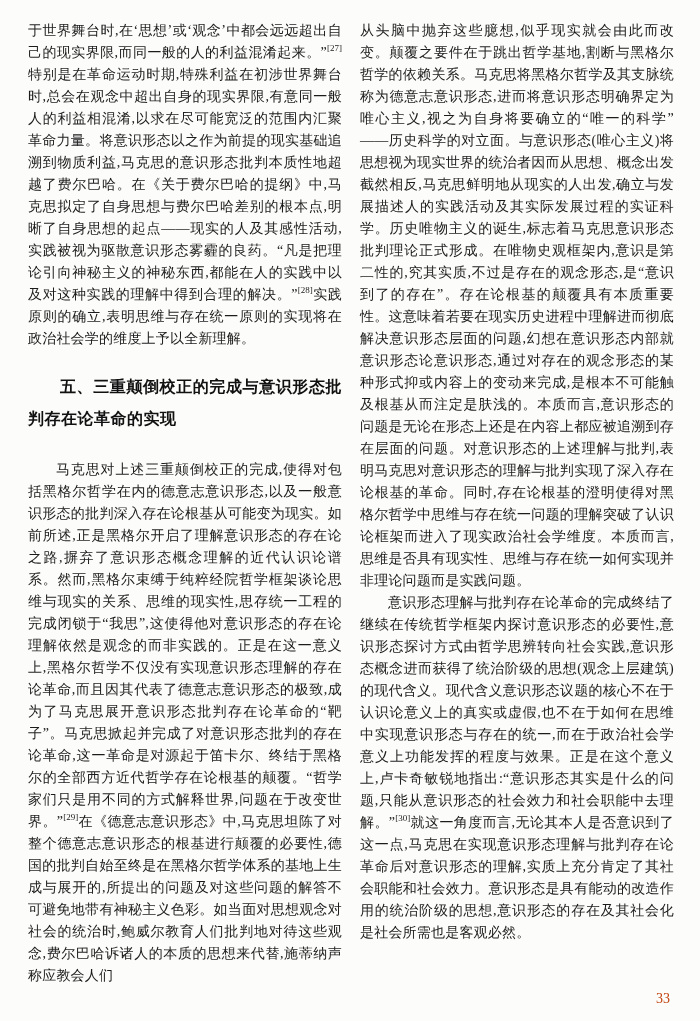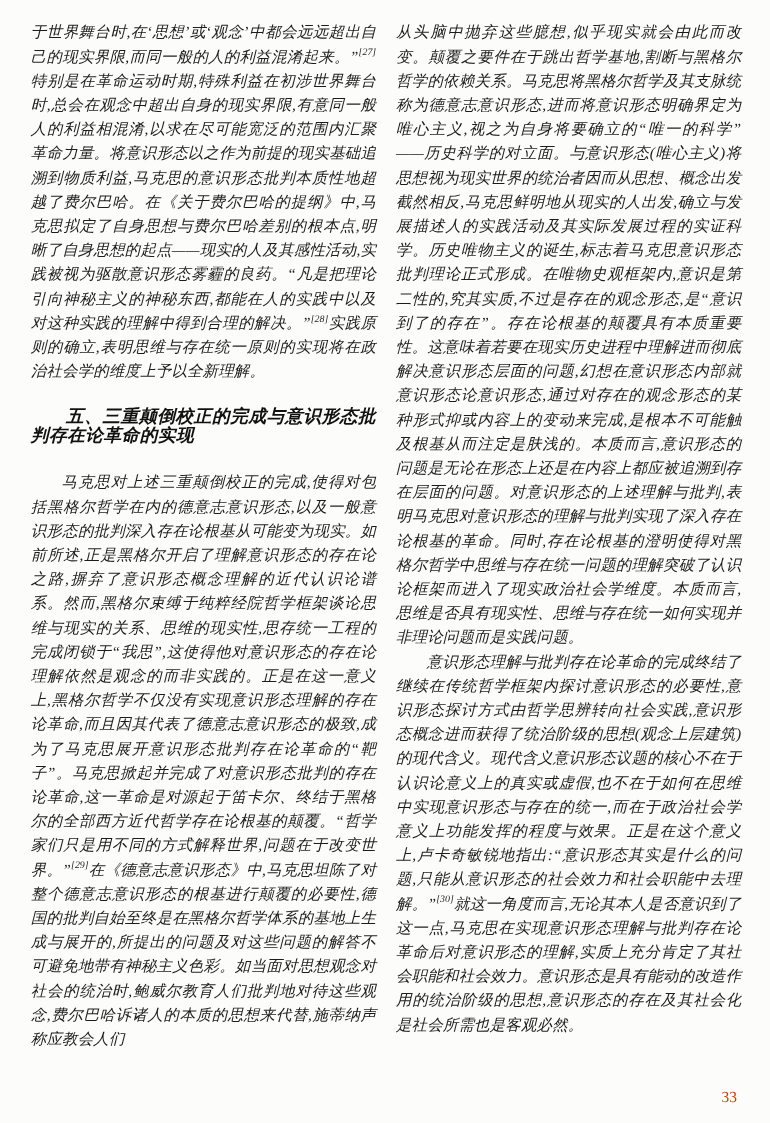--- a/index.html
+++ b/index.html
@@ -15,21 +15,20 @@
     background: #fcfcfa;
     color: #1c1c1c;
     font-family: "Liberation Serif", "DejaVu Serif", serif;
     overflow: hidden;
     box-sizing: border-box;
   }
   .columns {
     display: flex;
     gap: 18px;
     padding: 20px 26px 0 28px;
-    font-style: italic;
   }
   .column {
     flex: 1;
     min-width: 0;
   }
   .para {
     margin: 0;
     font-size: 14px;
     line-height: 22px;
     text-align: justify;
@@ -42,21 +41,21 @@
     font-size: 9px;
     line-height: 0;
     vertical-align: super;
     letter-spacing: 0;
   }
   .heading {
     margin: 21px 0 24px 0;
     font-family: "Liberation Sans", "DejaVu Sans", sans-serif;
     font-weight: bold;
     font-size: 16px;
-    line-height: 17px;
+    line-height: 32px;
     color: #111;
     text-align: justify;
     text-indent: 2em;
     letter-spacing: 0.5px;
   }
   .page-number {
     position: absolute;
     right: 30px;
     bottom: 14px;
     font-size: 14px;

